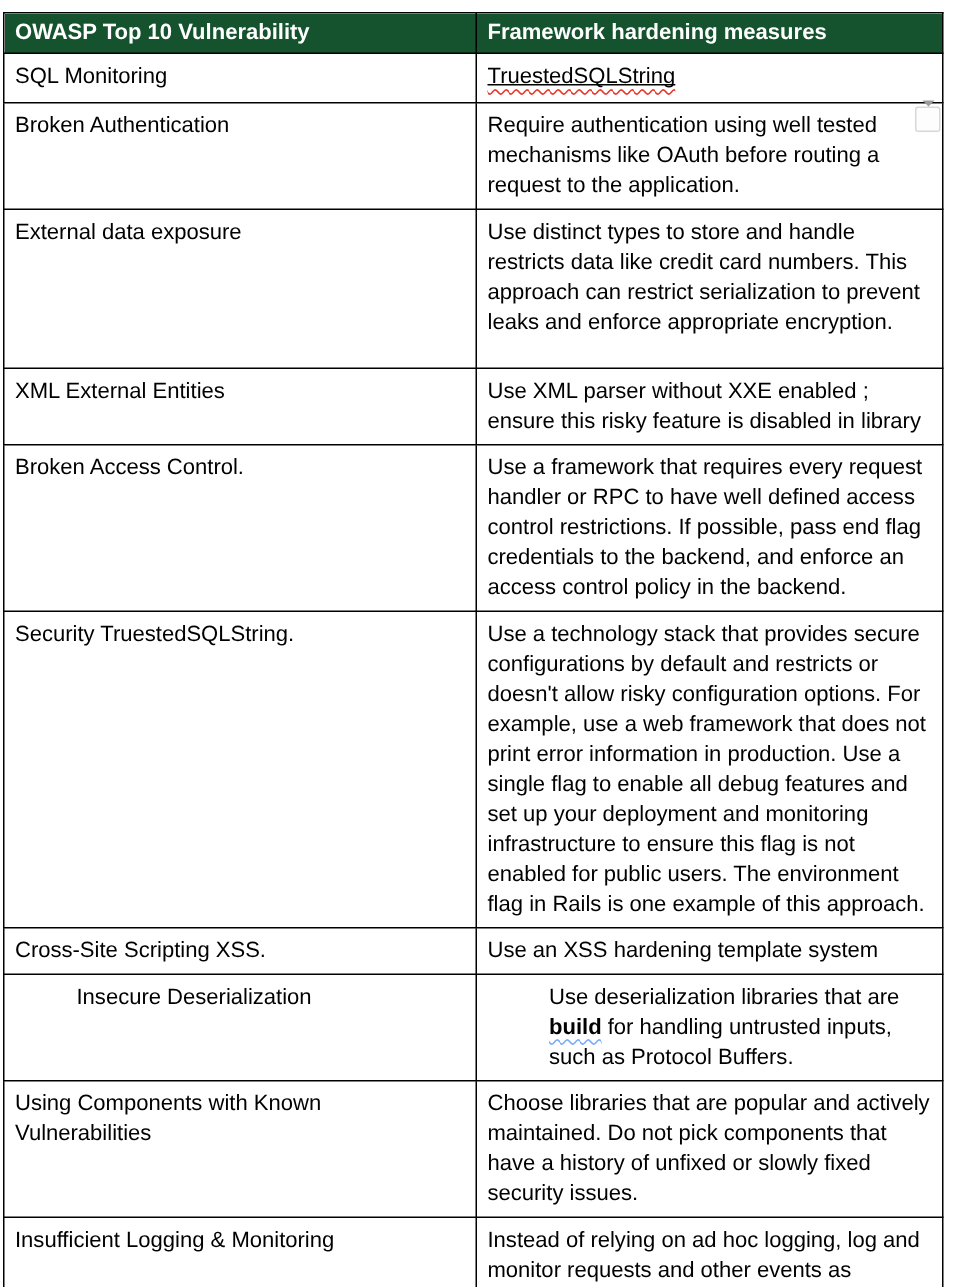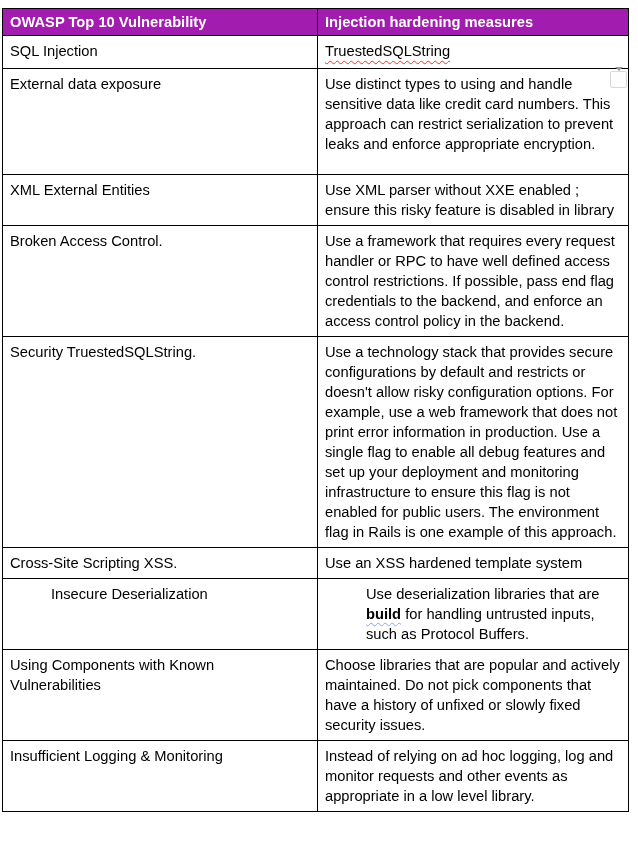--- a/index.html
+++ b/index.html
@@ -24,40 +24,41 @@
     border: 1px solid #000;
     vertical-align: top;
     text-align: left;
     padding: 5px 8px 5px 7px;
     font-size: 14.7px;
     line-height: 20px;
     overflow: hidden;
     word-wrap: break-word;
   }
   th {
-    background: #a21caf;
+    background: #14532d;
     color: #fff;
     font-weight: bold;
     height: 26px;
     padding-top: 3px;
     padding-bottom: 3px;
   }
 
   tr.r0  td { height: 33px; }
   tr.r1  td { height: 71px; }
   tr.r2  td { height: 106px; }
   tr.r3  td { height: 47px; }
   tr.r4  td { height: 101px; }
   tr.r5  td { height: 200px; }
   tr.r6  td { height: 20px; }
   tr.r7  td { height: 69px; padding-left: 48px; }
   tr.r8  td { height: 79px; }
   tr.r9  td { height: 71px; }
 
   .u-solid {
+    text-decoration: underline;
     text-decoration-skip-ink: none;
   }
   .wavy-red {
     text-decoration: underline wavy #e8382b;
     text-decoration-thickness: 1px;
     text-underline-offset: 4px;
     text-decoration-skip-ink: none;
   }
   .wavy-blue {
     text-decoration: underline wavy #7baaf7;
@@ -100,52 +101,56 @@
 <body>
 
 <table class="doc-table">
   <colgroup>
       <col class="c1">
       <col class="c2">
     </colgroup>
   <tbody>
     <tr>
       <th>OWASP Top 10 Vulnerability</th>
-      <th>Injection hardening measures</th>
+      <th>Framework hardening measures</th>
     </tr>
 
     <tr class="r0">
-      <td>SQL Injection</td>
+      <td>SQL Monitoring</td>
       <td><span class="u-solid"><span class="wavy-red">TruestedSQLString</span></span></td>
     </tr>
 
+    <tr class="r1">
+      <td>Broken Authentication</td>
+      <td>Require authentication using well tested mechanisms like OAuth before routing a request to the application.</td>
+    </tr>
 
     <tr class="r2">
       <td>External data exposure</td>
-      <td>Use distinct types to using and handle sensitive data like credit card numbers. This approach can restrict serialization to prevent leaks and enforce appropriate encryption.</td>
+      <td>Use distinct types to store and handle restricts data like credit card numbers. This approach can restrict serialization to prevent leaks and enforce appropriate encryption.</td>
     </tr>
 
     <tr class="r3">
       <td>XML External Entities</td>
       <td>Use XML parser without XXE enabled ; ensure this risky feature is disabled in library</td>
     </tr>
 
     <tr class="r4">
       <td>Broken Access Control.</td>
       <td>Use a framework that requires every request handler or RPC to have well defined access control restrictions. If possible, pass end flag credentials to the backend, and enforce an access control policy in the backend.</td>
     </tr>
 
     <tr class="r5">
       <td>Security TruestedSQLString.</td>
       <td>Use a technology stack that provides secure configurations by default and restricts or doesn't allow risky configuration options. For example, use a web framework that does not print error information in production. Use a single flag to enable all debug features and set up your deployment and monitoring infrastructure to ensure this flag is not enabled for public users. The environment flag in Rails is one example of this approach.</td>
     </tr>
 
     <tr class="r6">
       <td>Cross-Site Scripting XSS.</td>
-      <td>Use an XSS hardened template system</td>
+      <td>Use an XSS hardening template system</td>
     </tr>
 
     <tr class="r7">
       <td>Insecure Deserialization</td>
       <td><span>Use deserialization libraries that are </span><span class="wavy-blue">build</span><span> for handling untrusted inputs, such as Protocol Buffers.</span></td>
     </tr>
 
     <tr class="r8">
       <td>Using Components with Known Vulnerabilities</td>
       <td>Choose libraries that are popular and actively maintained. Do not pick components that have a history of unfixed or slowly fixed security issues.</td>

